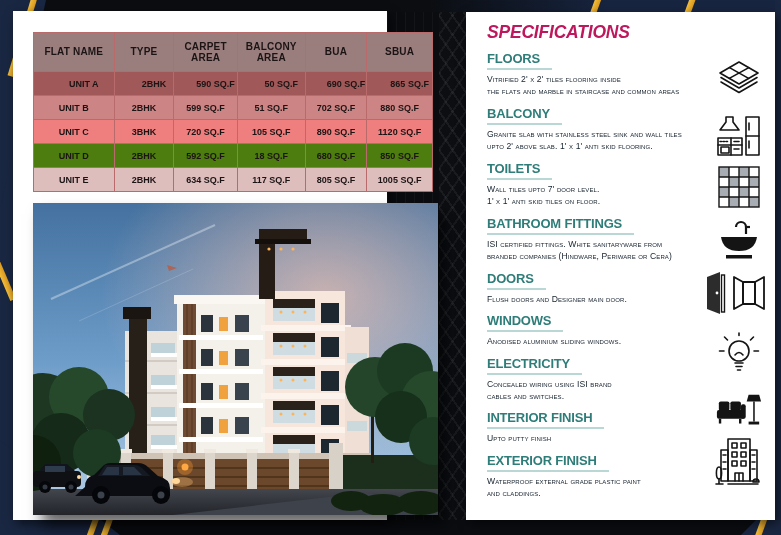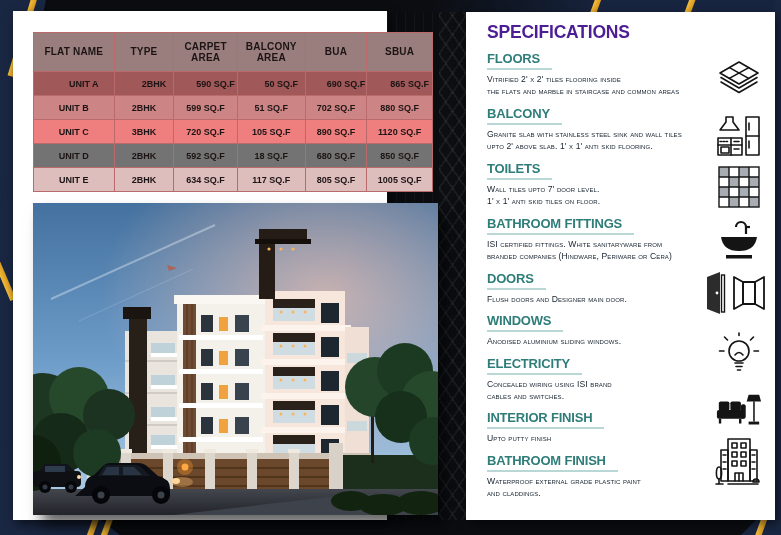--- a/index.html
+++ b/index.html
@@ -39,32 +39,32 @@
   .trow{display:grid;grid-template-columns:20% 15% 16% 17% 15.5% 16.5%;}
   .trow + .trow{border-top:1px solid #b96a6a;}
   .tcell{display:flex;align-items:center;justify-content:center;text-align:center;
     font-weight:bold;color:#1c1414;border-left:1px solid #b96a6a;}
   .tcell:first-child{border-left:none;}
   .thead .tcell{height:38px;font-size:10px;background:#9a7e7e;letter-spacing:.2px;line-height:1.15;}
   .tbody .tcell{height:23px;font-size:9px;}
   .r0 .tcell{background:#a05858;padding-left:20px;}
   .r1 .tcell{background:#cd8484;}
   .r2 .tcell{background:#ef7f7f;}
-  .r3 .tcell{background:#737373;}
+  .r3 .tcell{background:#4d7c0f;}
   .r4 .tcell{background:#debdbd;}
 
   .render{position:absolute;left:20px;top:192px;width:405px;height:312px;
     box-shadow:9px 11px 14px rgba(0,0,0,.6);}
   .render svg{display:block;}
 
   
   .right-card{position:absolute;left:466px;top:12px;width:309px;height:508px;background:#fff;
     box-shadow:3px 4px 10px rgba(0,0,0,.55);}
   .spec-content{position:absolute;left:21px;top:10px;width:226px;}
-  .spec-title{font-size:17.5px;font-weight:bold;color:#4c1d95;letter-spacing:-.2px;}
+  .spec-title{font-size:17.5px;font-weight:bold;color:#be185d;letter-spacing:-.2px;font-style:italic;}
   .sec-head{display:inline-block;margin-top:8px;font-size:13px;font-weight:bold;color:#2e7d79;
     letter-spacing:-.2px;border-bottom:2px solid #b9d8d5;padding:0 12px 2px 0;}
   .sec-body{margin-top:3px;font-size:8.6px;font-variant:small-caps;color:#16222e;
     line-height:1.45;white-space:pre-line;letter-spacing:.1px;}
   .spec-icon{position:absolute;right:12px;width:48px;display:flex;justify-content:center;}
   .i-tiles{top:48px;} .i-kitchen{top:102px;} .i-toilet{top:154px;} .i-basin{top:206px;}
   .i-doorwin{top:258px;right:6px;width:66px;} .i-bulb{top:320px;} .i-sofa{top:380px;} .i-building{top:424px;}
   .oicon{stroke:#141414;stroke-width:1.6;fill:none;stroke-linejoin:round;stroke-linecap:round;}
 </style>
 </head>
@@ -394,21 +394,21 @@
       <div>
         <div class="sec-head">ELECTRICITY</div>
         <div class="sec-body">Concealed wiring using ISI brand
 cables and switches.</div>
       </div>
       <div>
         <div class="sec-head">INTERIOR FINISH</div>
         <div class="sec-body">Upto putty finish</div>
       </div>
       <div>
-        <div class="sec-head">BATHROOM FINISH</div>
+        <div class="sec-head">EXTERIOR FINISH</div>
         <div class="sec-body">Waterproof external grade plastic paint
 and claddings.</div>
       </div>
     </div>
 
     <div class="spec-icon i-tiles">
       <svg width="44" height="40" viewBox="0 0 44 40" class="oicon">
         <path d="M22 2 L41 13 L22 24 L3 13 Z"></path>
         <path d="M12.5 7.6 L31.6 18.4 M12.3 18.4 L31.8 7.6"></path>
         <path d="M4 17.5 L22 28 L40 17.5"></path>

